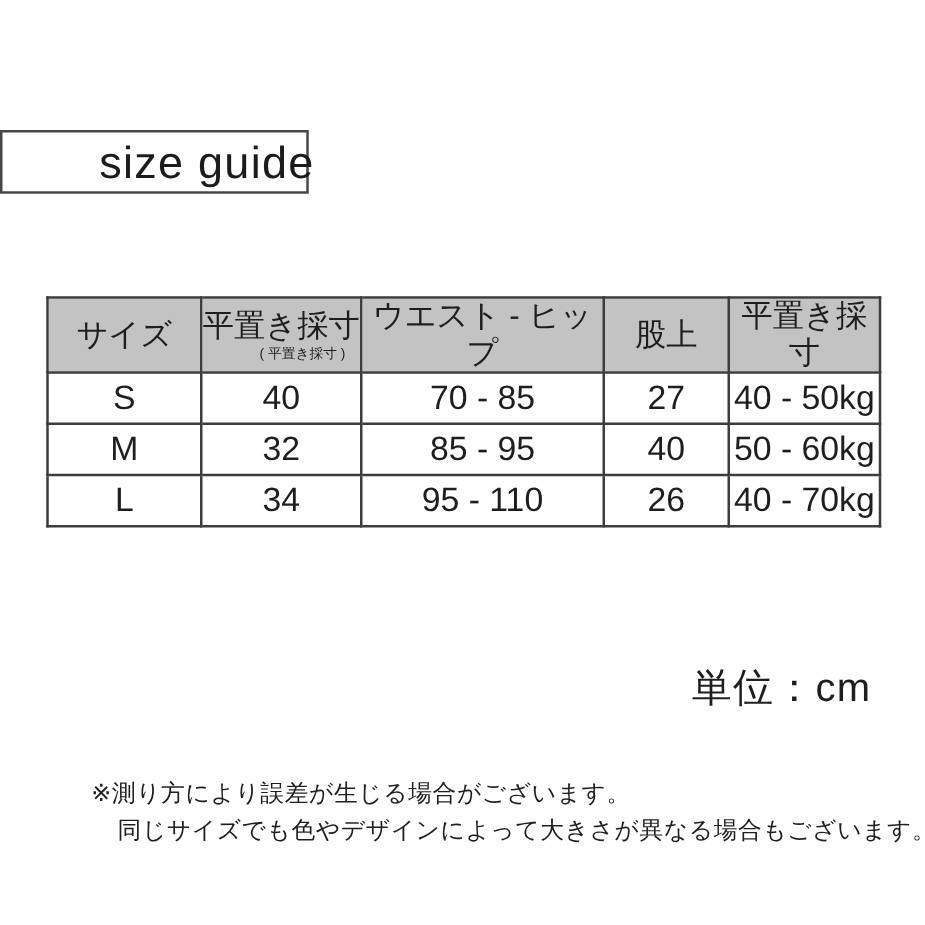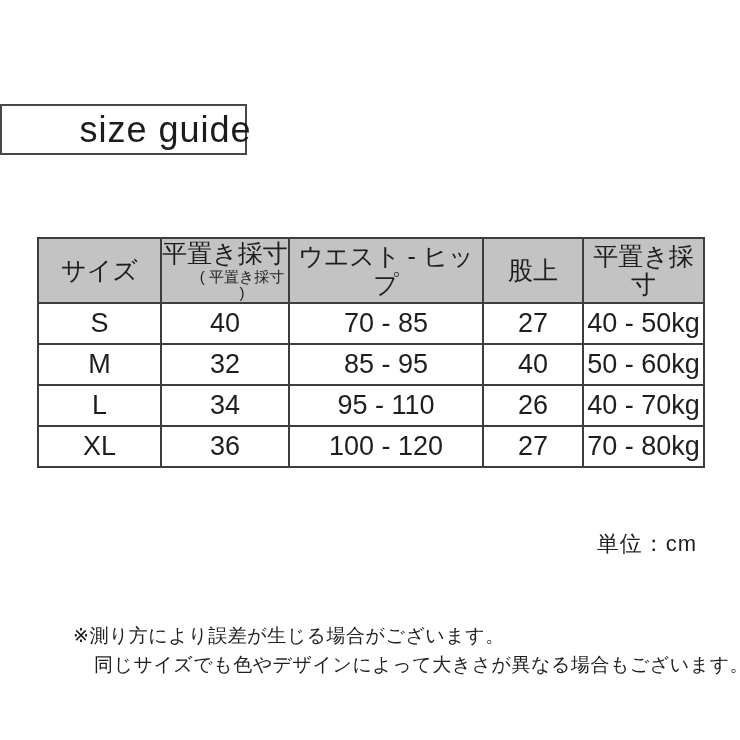--- a/index.html
+++ b/index.html
@@ -64,28 +64,28 @@
     height: 60px;
     font-weight: normal;
     font-size: 25px;
   }
   .size-table tbody td {
     background: var(--background);
     height: 41px;
     font-size: 27px;
   }
   .h-main { display: block; line-height: 1.15; }
-  .h-sub  { display: block; font-size: 15px; line-height: 1.1; margin-top: 1px; margin-left: 34px; }
+  .h-sub  { display: block; font-size: 11px; line-height: 1.1; margin-top: 1px; margin-left: 34px; }
   .h-sub:empty { display: none; }
 
   
   .unit-note {
     position: absolute;
     top: 529px; right: 43px;
-    font-size: 22px;
+    font-size: 32px;
     letter-spacing: 1px;
     white-space: nowrap;
   }
 
   
   .footnotes {
     position: absolute;
     left: 73px; top: 621px;
     font-size: 19px;
     line-height: 29px;
@@ -150,27 +150,20 @@
         <td>40</td>
         <td>50 - 60kg</td>
       </tr>
       <tr>
         <td>L</td>
         <td>34</td>
         <td>95 - 110</td>
         <td>26</td>
         <td>40 - 70kg</td>
       </tr>
-      <tr>
-        <td>XL</td>
-        <td>36</td>
-        <td>100 - 120</td>
-        <td>27</td>
-        <td>70 - 80kg</td>
-      </tr>
     </tbody>
   </table>
 
   <div class="unit-note">単位：cm</div>
 
   <div class="footnotes">
     <div>※測り方により誤差が生じる場合がございます。</div>
     <div class="footnote-indent">同じサイズでも色やデザインによって大きさが異なる場合もございます。</div>
   </div>
 

